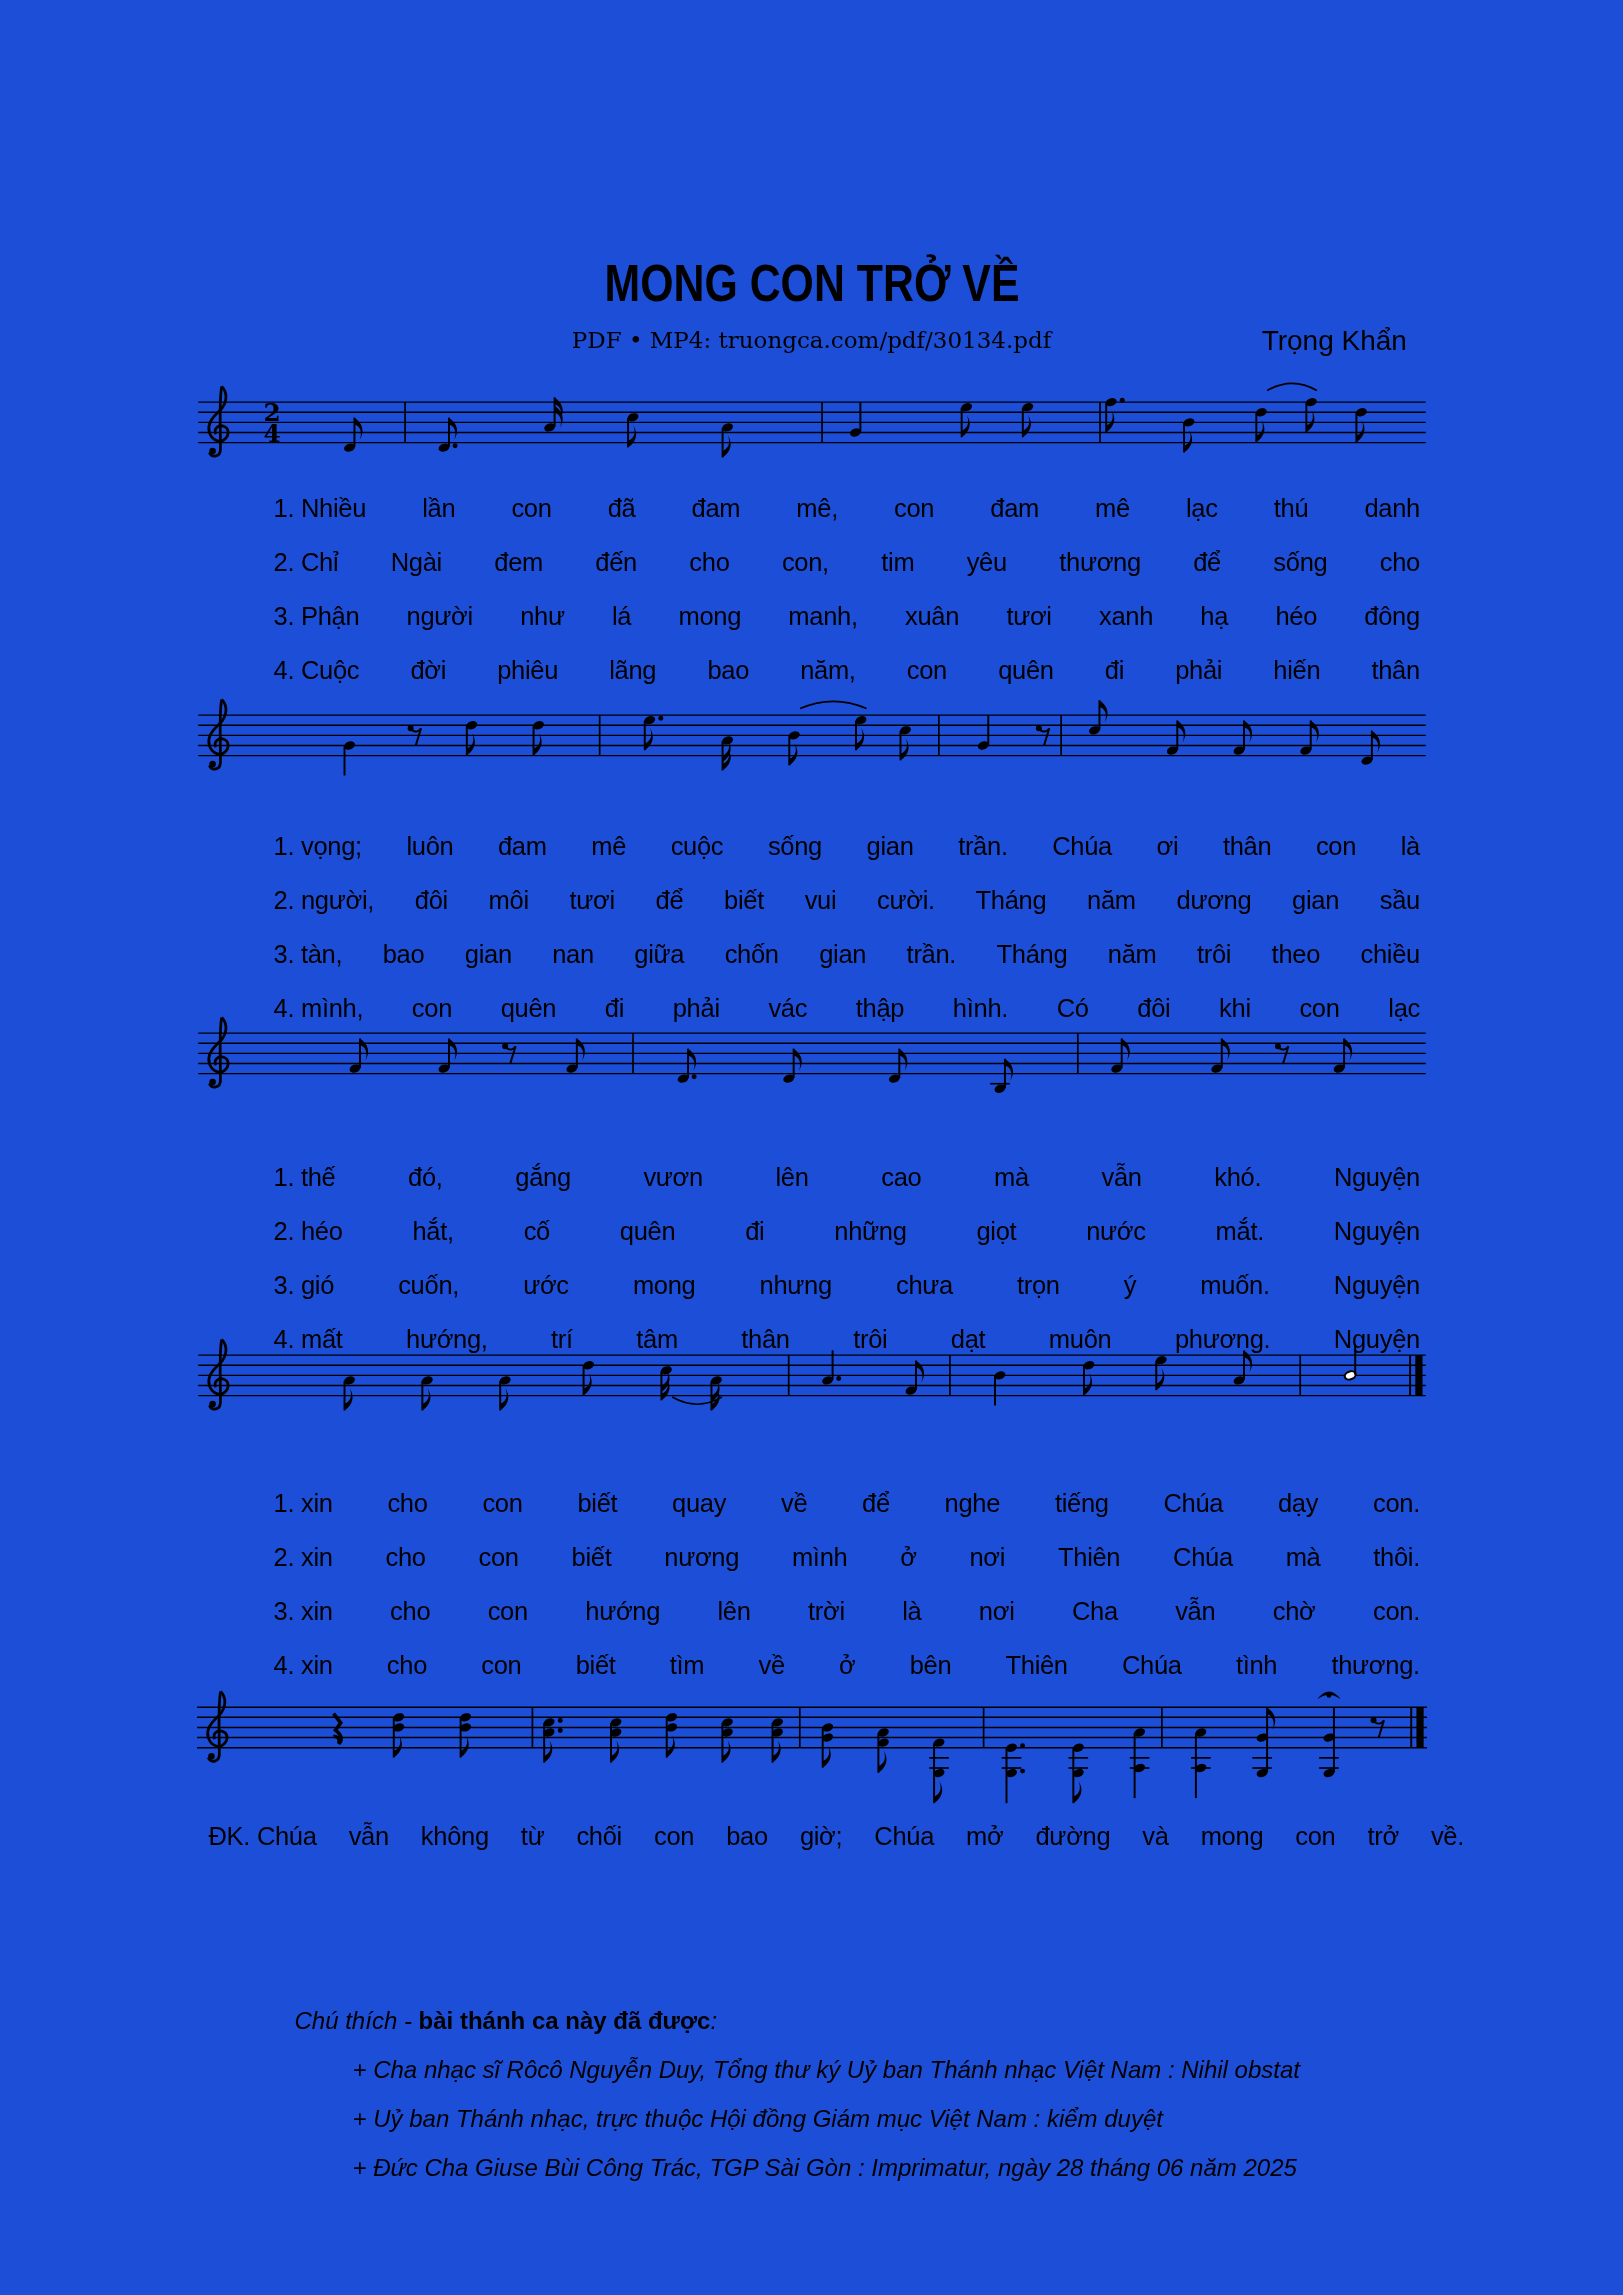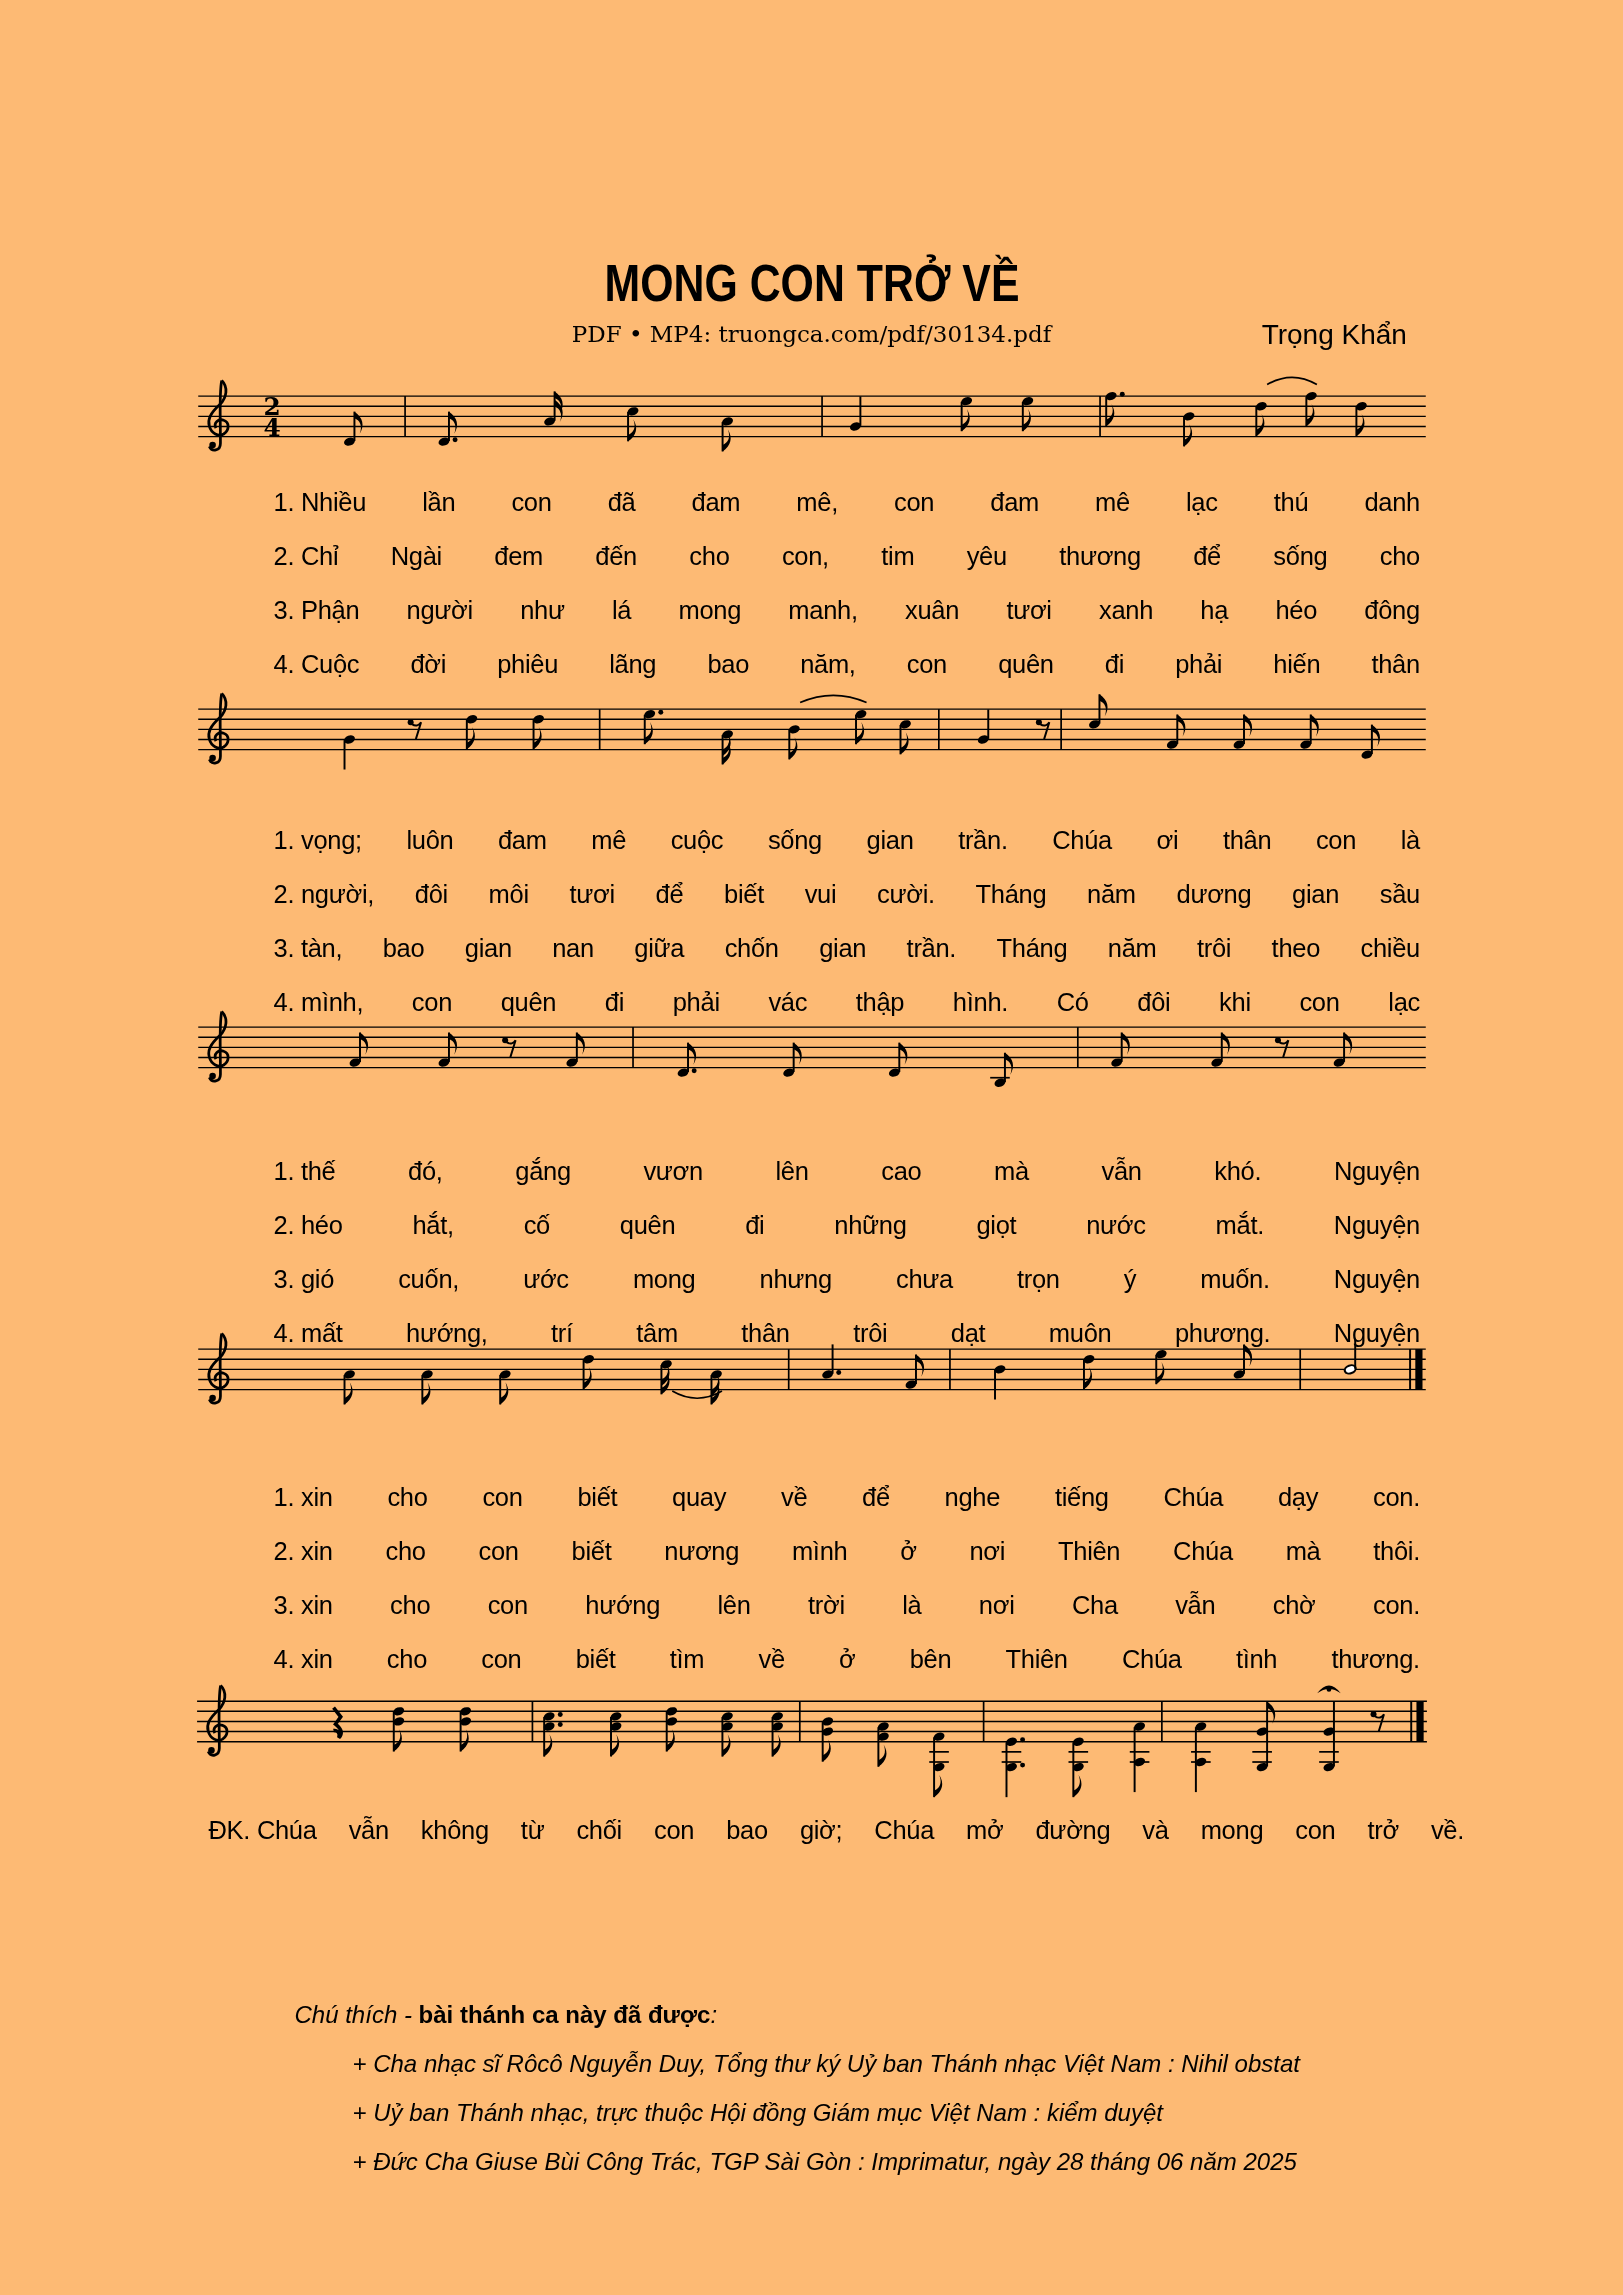--- a/index.html
+++ b/index.html
@@ -1,22 +1,22 @@
 <!DOCTYPE html>
 <html style="font-size:10.5px"><head>
 <meta charset="utf-8">
 <style>
   html,body{margin:0;padding:0;background:#e8e8e8;}
-  .page{width:1623px;height:2295px;background:#fdba74;margin:0 auto;position:relative;
+  .page{width:1623px;height:2295px;background:#1d4ed8;margin:0 auto;position:relative;
         font-family:"Liberation Sans", sans-serif;color:#000;overflow:hidden;}
   .content{width:1230px;margin:0 auto;position:relative;}
   header{padding-top:257px;}
   h1.title{margin:0;text-align:center;font-size:51px;font-weight:bold;line-height:1.05;
            transform:scaleX(0.84);transform-origin:center;letter-spacing:0px;}
-  .sub-row{position:relative;margin-top:4px;height:38px;}
+  .sub-row{position:relative;margin-top:10px;height:38px;}
   .subtitle{text-align:center;font-family:"DejaVu Serif", serif;font-size:23px;line-height:38px;}
   .author{position:absolute;right:19.6px;top:4px;font-size:28px;}
   .staff{display:block;}
   .lyrics{display:block;}
   .lyric-line{display:flex;justify-content:space-between;align-items:flex-start;height:54px;
               padding:0 6.5px 0 77px;font-size:25.5px;letter-spacing:-0.3px;line-height:35px;white-space:nowrap;gap:32px;}
   .lyric-line.chorus{padding:0 27.5px 0 77px;justify-content:center;}
   .sys1 .staff{margin-top:17px}   .sys1 .lyrics{margin-top:4.6px}
   .sys2 .staff{margin-top:-17.7px}  .sys2 .lyrics{margin-top:29px}
   .sys3 .staff{margin-top:-38px}  .sys3 .lyrics{margin-top:42px}

